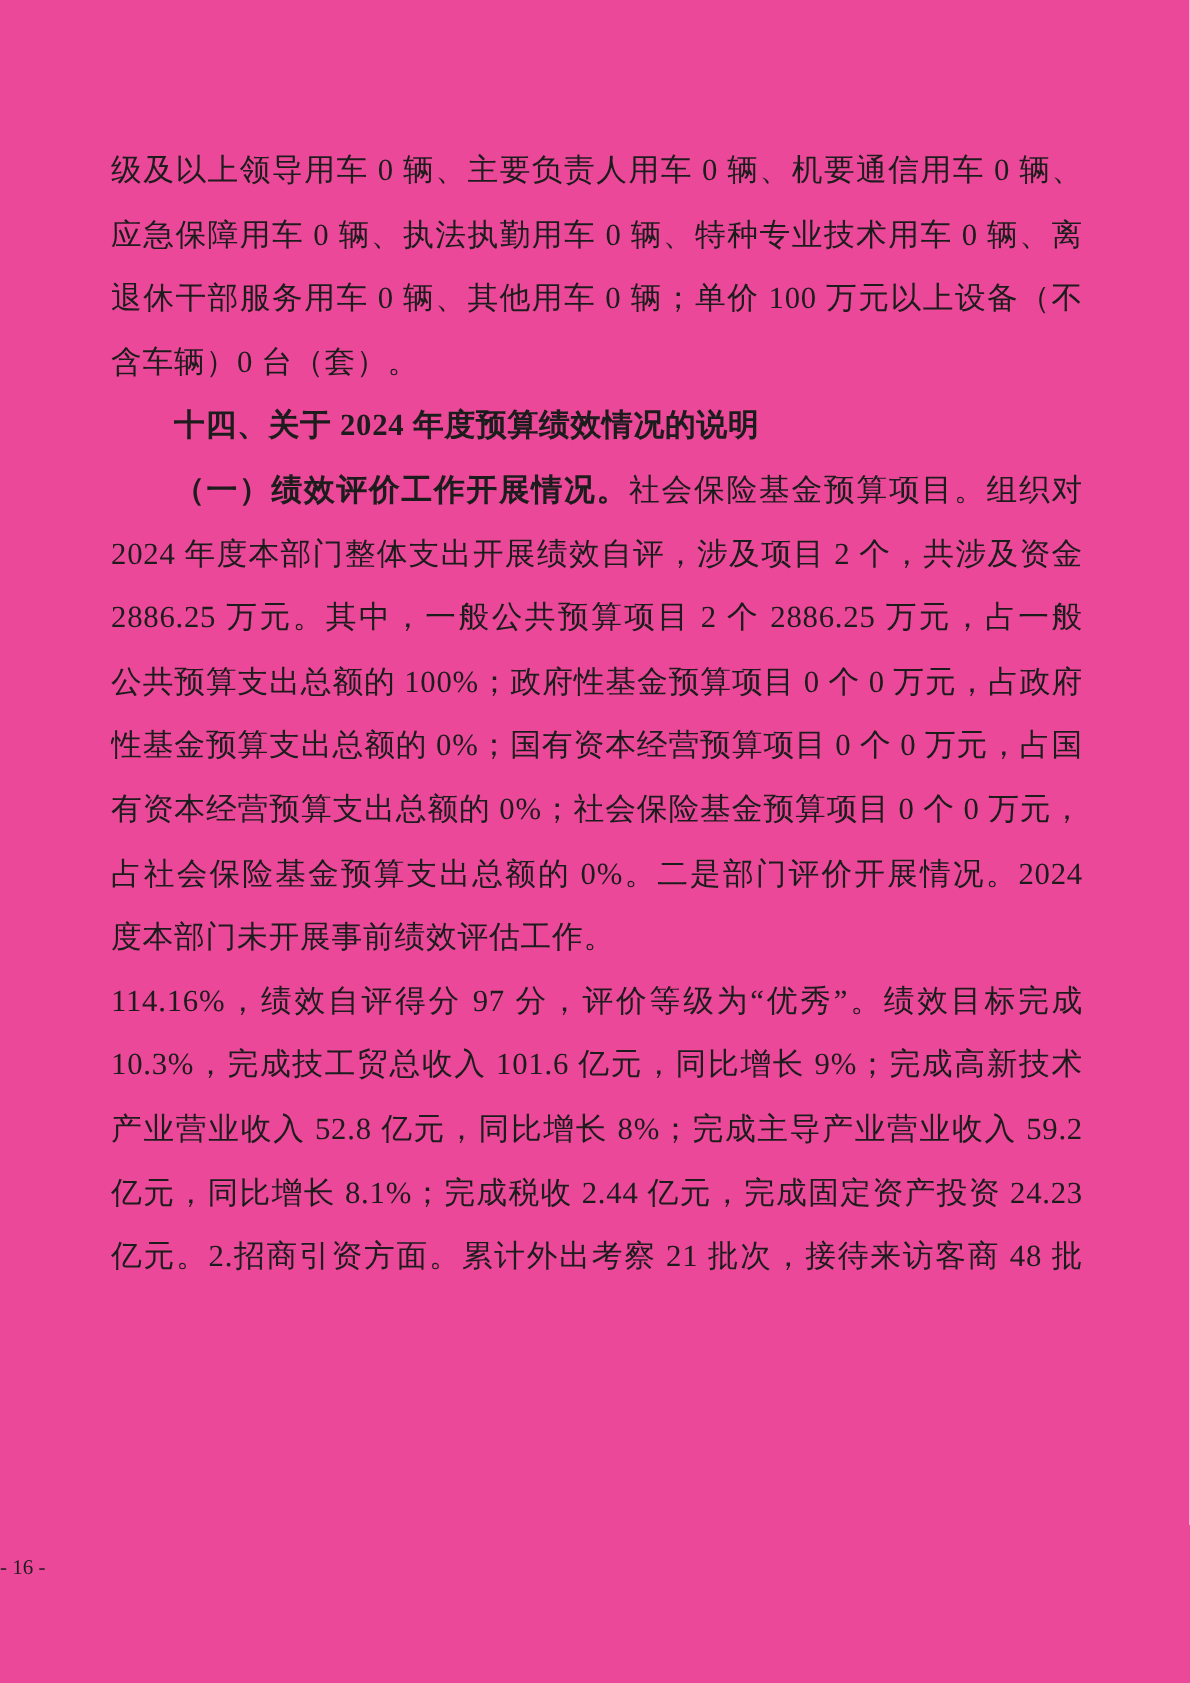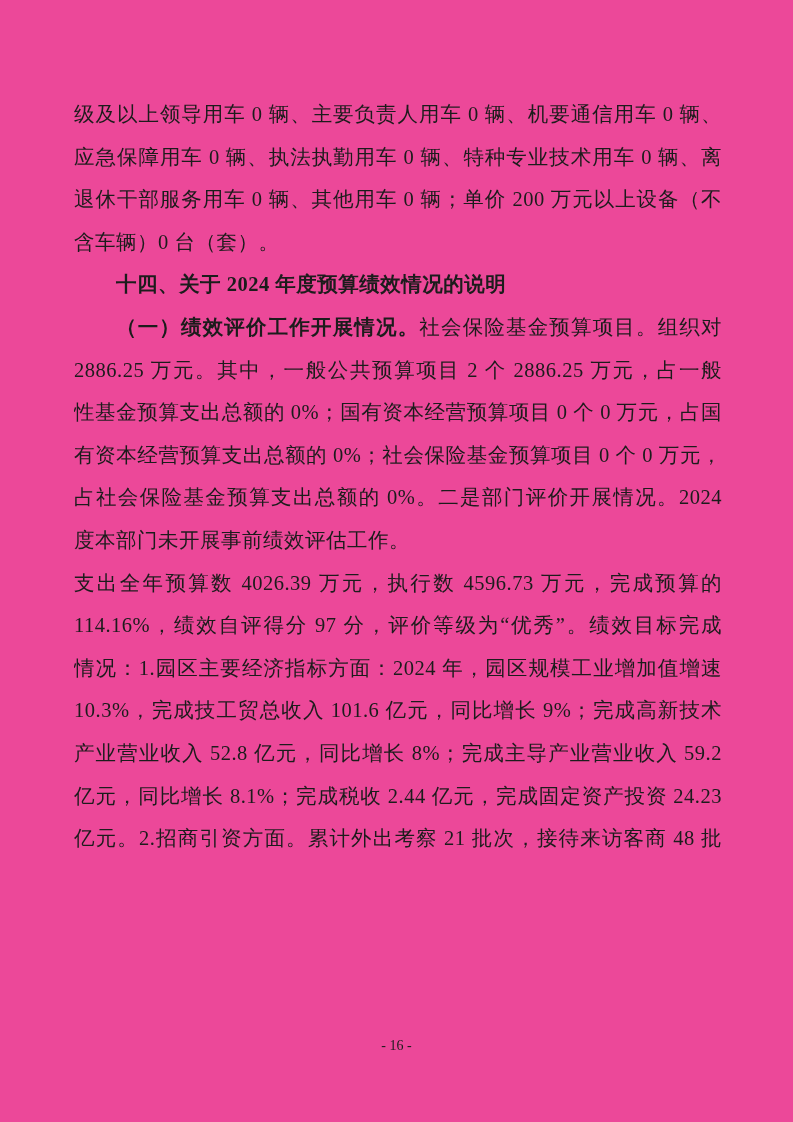--- a/index.html
+++ b/index.html
@@ -41,54 +41,53 @@
     text-indent: 42px;
   }
   .bold {
     font-weight: bold;
   }
   .footer {
     position: absolute;
     left: 0;
     top: 1036px;
     width: 100%;
-    text-align: center;
     font-size: 14px;
     line-height: 20px;
     color: #1c1c1c;
     font-family: "Liberation Serif", "DejaVu Serif", serif;
   }
 </style>
 </head>
 <body>
 
 <div class="page">
   <div class="content">
 
     <div class="line">级及以上领导用车 0 辆、主要负责人用车 0 辆、机要通信用车 0 辆、</div>
     <div class="line">应急保障用车 0 辆、执法执勤用车 0 辆、特种专业技术用车 0 辆、离</div>
-    <div class="line">退休干部服务用车 0 辆、其他用车 0 辆；单价 200 万元以上设备（不</div>
+    <div class="line">退休干部服务用车 0 辆、其他用车 0 辆；单价 100 万元以上设备（不</div>
     <div class="line end">含车辆）0 台（套）。</div>
 
     <div class="line end indent">
       <span class="bold">十四、关于 2024 年度预算绩效情况的说明</span>
     </div>
 
     <div class="line indent">
       <span class="bold">（一）绩效评价工作开展情况。</span><span>社会保险基金预算项目。组织对</span>
     </div>
+    <div class="line">2024 年度本部门整体支出开展绩效自评，涉及项目 2 个，共涉及资金</div>
     <div class="line">2886.25 万元。其中，一般公共预算项目 2 个 2886.25 万元，占一般</div>
+    <div class="line">公共预算支出总额的 100%；政府性基金预算项目 0 个 0 万元，占政府</div>
     <div class="line">性基金预算支出总额的 0%；国有资本经营预算项目 0 个 0 万元，占国</div>
     <div class="line">有资本经营预算支出总额的 0%；社会保险基金预算项目 0 个 0 万元，</div>
     <div class="line">占社会保险基金预算支出总额的 0%。二是部门评价开展情况。2024 年</div>
     <div class="line end">度本部门未开展事前绩效评估工作。</div>
 
-    <div class="line">支出全年预算数 4026.39 万元，执行数 4596.73 万元，完成预算的</div>
     <div class="line">114.16%，绩效自评得分 97 分，评价等级为“优秀”。绩效目标完成</div>
-    <div class="line">情况：1.园区主要经济指标方面：2024 年，园区规模工业增加值增速</div>
     <div class="line">10.3%，完成技工贸总收入 101.6 亿元，同比增长 9%；完成高新技术</div>
     <div class="line">产业营业收入 52.8 亿元，同比增长 8%；完成主导产业营业收入 59.2</div>
     <div class="line">亿元，同比增长 8.1%；完成税收 2.44 亿元，完成固定资产投资 24.23</div>
     <div class="line">亿元。2.招商引资方面。累计外出考察 21 批次，接待来访客商 48 批</div>
 
   </div>
 
   <div class="footer">- 16 -</div>
 </div>
 

